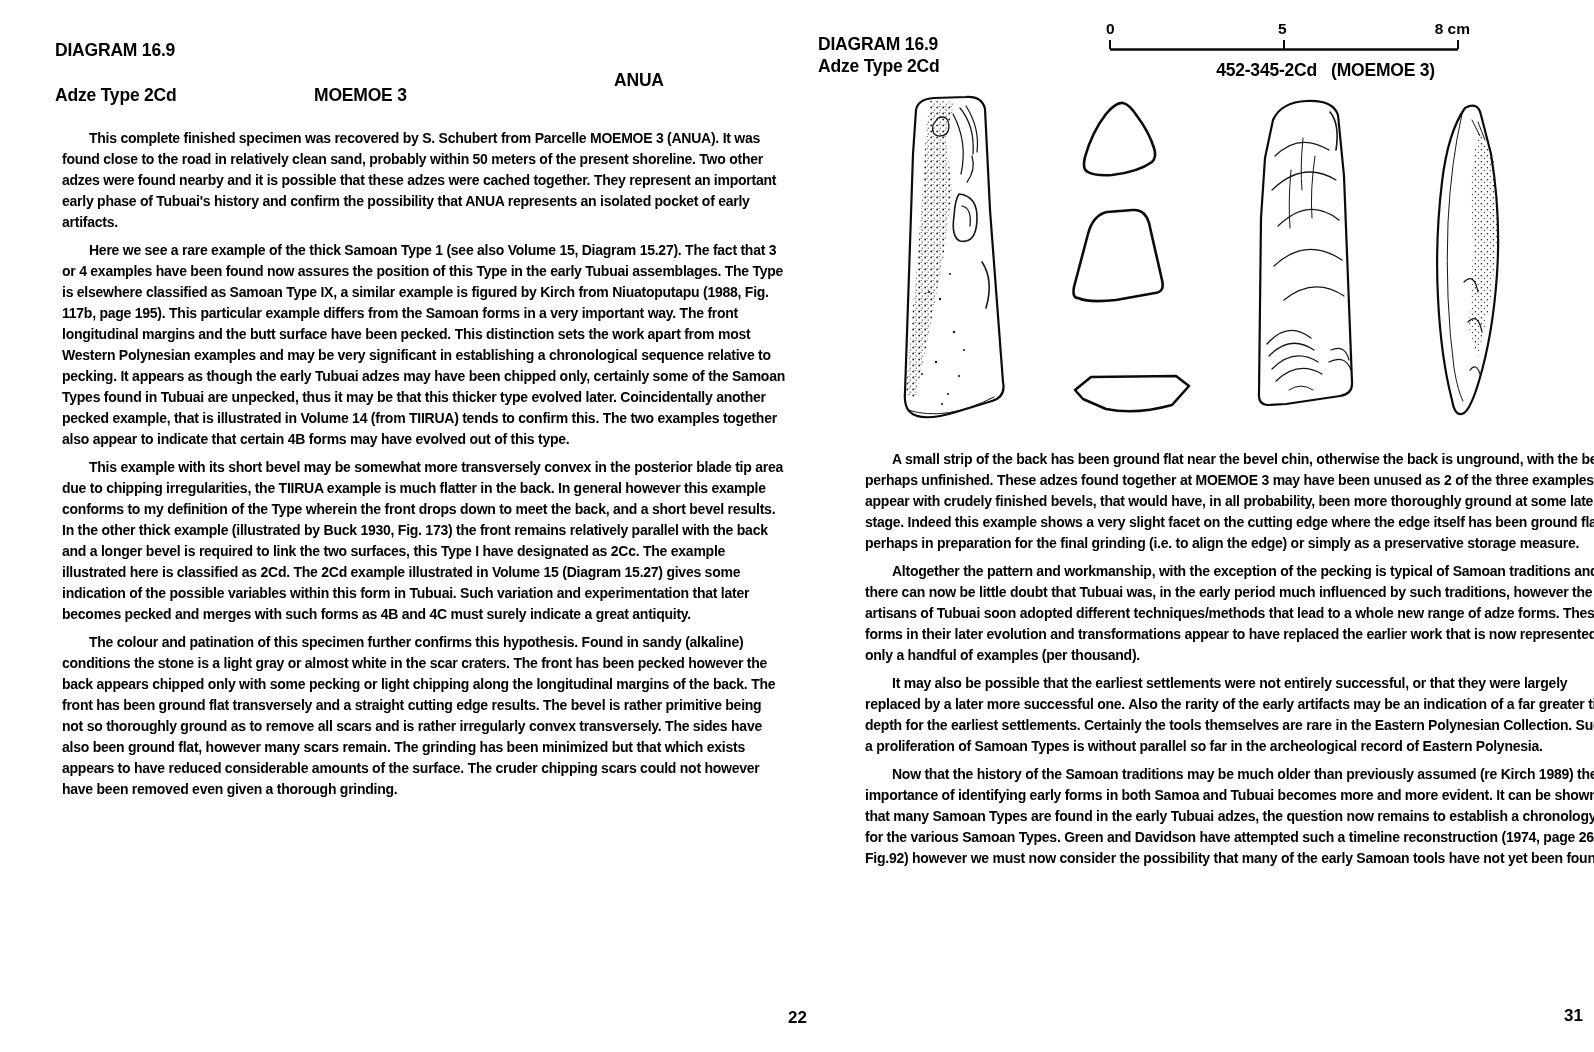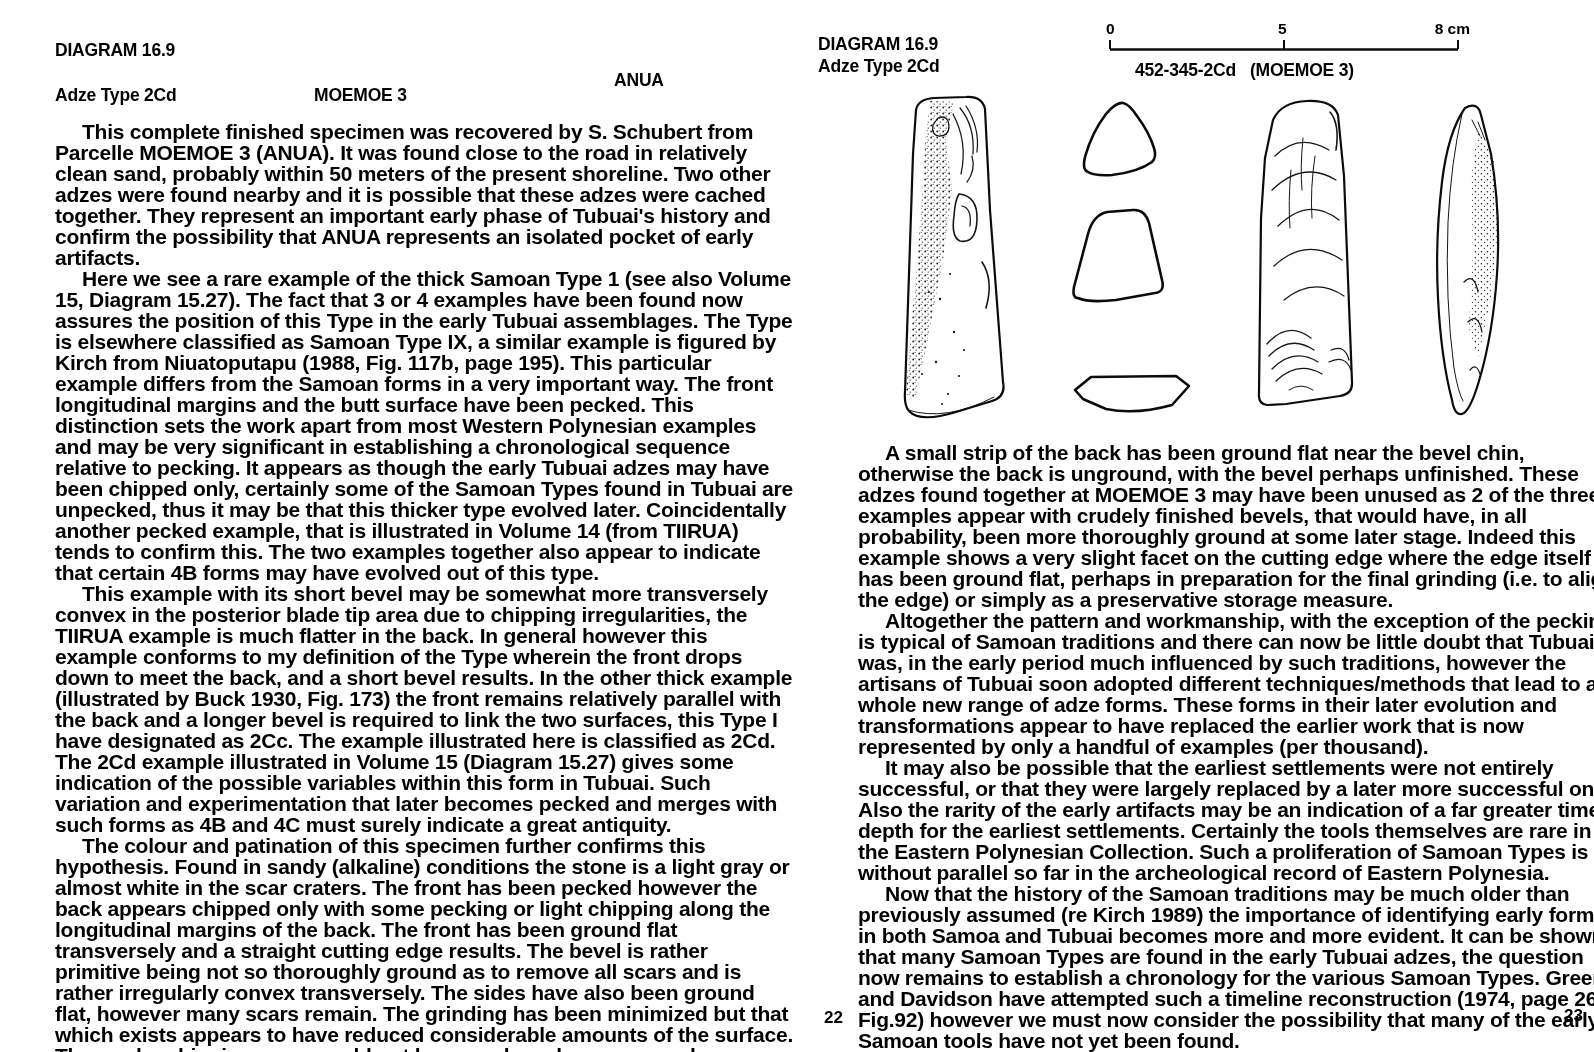--- a/index.html
+++ b/index.html
@@ -8,33 +8,33 @@
     width:1594px;height:1052px;
     background:#ffffff;
     font-family:"Liberation Sans",sans-serif;
     font-weight:bold;
     color:#000;
     overflow:hidden;
   }
   .abs{position:absolute;}
   .hlabel{font-size:17.5px;letter-spacing:-0.2px;white-space:nowrap;}
   .body-text p{
-    margin:0;
-    font-size:21px;
+    margin:7px;
+    font-size:14px;
     line-height:21px;
     letter-spacing:-0.25px;
     text-indent:27px;
     text-align:left;
   }
   .page-number{font-size:17px;}
   .caption{
     font-size:17.5px;
     letter-spacing:-0.2px;
     white-space:pre;
-    text-align:left;
+    text-align:right;
   }
   .scale-label{font-size:15.5px;position:absolute;top:0;white-space:nowrap;}
   svg{display:block;}
   .outline{fill:#fff;stroke:#0b0b0b;stroke-width:2.2;stroke-linejoin:round;}
   .outline-thick{fill:#fff;stroke:#0b0b0b;stroke-width:2.6;stroke-linejoin:round;}
   .scar{fill:none;stroke:#151515;stroke-width:1.25;stroke-linecap:round;}
   .scar2{fill:none;stroke:#151515;stroke-width:1.6;stroke-linecap:round;}
   .thin{fill:none;stroke:#151515;stroke-width:1;stroke-linecap:round;}
 </style>
 </head>
@@ -51,21 +51,21 @@
       <span class="abs hlabel" style="left:614px;top:70px;">ANUA</span>
     </div>
 
     <div class="abs body-text" style="left:55px;top:121px;width:738px;">
       <p>This complete finished specimen was recovered by S. Schubert from Parcelle MOEMOE 3 (ANUA). It was found close to the road in relatively clean sand, probably within 50 meters of the present shoreline. Two other adzes were found nearby and it is possible that these adzes were cached together. They represent an important early phase of Tubuai's history and confirm the possibility that ANUA represents an isolated pocket of early artifacts.</p>
       <p>Here we see a rare example of the thick Samoan Type 1 (see also Volume 15, Diagram 15.27). The fact that 3 or 4 examples have been found now assures the position of this Type in the early Tubuai assemblages. The Type is elsewhere classified as Samoan Type IX, a similar example is figured by Kirch from Niuatoputapu (1988, Fig. 117b, page 195). This particular example differs from the Samoan forms in a very important way. The front longitudinal margins and the butt surface have been pecked. This distinction sets the work apart from most Western Polynesian examples and may be very significant in establishing a chronological sequence relative to pecking. It appears as though the early Tubuai adzes may have been chipped only, certainly some of the Samoan Types found in Tubuai are unpecked, thus it may be that this thicker type evolved later. Coincidentally another pecked example, that is illustrated in Volume 14 (from TIIRUA) tends to confirm this. The two examples together also appear to indicate that certain 4B forms may have evolved out of this type.</p>
       <p>This example with its short bevel may be somewhat more transversely convex in the posterior blade tip area due to chipping irregularities, the TIIRUA example is much flatter in the back. In general however this example conforms to my definition of the Type wherein the front drops down to meet the back, and a short bevel results. In the other thick example (illustrated by Buck 1930, Fig. 173) the front remains relatively parallel with the back and a longer bevel is required to link the two surfaces, this Type I have designated as 2Cc. The example illustrated here is classified as 2Cd. The 2Cd example illustrated in Volume 15 (Diagram 15.27) gives some indication of the possible variables within this form in Tubuai. Such variation and experimentation that later becomes pecked and merges with such forms as 4B and 4C must surely indicate a great antiquity.</p>
       <p>The colour and patination of this specimen further confirms this hypothesis. Found in sandy (alkaline) conditions the stone is a light gray or almost white in the scar craters. The front has been pecked however the back appears chipped only with some pecking or light chipping along the longitudinal margins of the back. The front has been ground flat transversely and a straight cutting edge results. The bevel is rather primitive being not so thoroughly ground as to remove all scars and is rather irregularly convex transversely. The sides have also been ground flat, however many scars remain. The grinding has been minimized but that which exists appears to have reduced considerable amounts of the surface. The cruder chipping scars could not however have been removed even given a thorough grinding.</p>
     </div>
 
-    <div class="abs page-number" style="left:824px;top:1008px;">22</div>
+    <div class="abs page-number" style="left:788px;top:1008px;">22</div>
   </section>
 
   <section>
     <div class="abs" style="left:818px;top:33px;line-height:22px;">
       <div class="hlabel">DIAGRAM 16.9</div>
       <div class="hlabel">Adze Type 2Cd</div>
     </div>
 
     <div class="abs" style="left:1104px;top:20px;width:366px;height:34px;">
       <span class="scale-label" style="left:2px;">0</span>
@@ -155,16 +155,16 @@
       <path class="scar" d="M50,270 Q56,262 60,274"></path>
     </svg>
 
     <div class="abs body-text" style="left:858px;top:442px;width:766px;">
       <p>A small strip of the back has been ground flat near the bevel chin, otherwise the back is unground, with the bevel perhaps unfinished. These adzes found together at MOEMOE 3 may have been unused as 2 of the three examples appear with crudely finished bevels, that would have, in all probability, been more thoroughly ground at some later stage. Indeed this example shows a very slight facet on the cutting edge where the edge itself has been ground flat, perhaps in preparation for the final grinding (i.e. to align the edge) or simply as a preservative storage measure.</p>
       <p>Altogether the pattern and workmanship, with the exception of the pecking is typical of Samoan traditions and there can now be little doubt that Tubuai was, in the early period much influenced by such traditions, however the artisans of Tubuai soon adopted different techniques/methods that lead to a whole new range of adze forms. These forms in their later evolution and transformations appear to have replaced the earlier work that is now represented by only a handful of examples (per thousand).</p>
       <p>It may also be possible that the earliest settlements were not entirely successful, or that they were largely replaced by a later more successful one. Also the rarity of the early artifacts may be an indication of a far greater time depth for the earliest settlements. Certainly the tools themselves are rare in the Eastern Polynesian Collection. Such a proliferation of Samoan Types is without parallel so far in the archeological record of Eastern Polynesia.</p>
       <p>Now that the history of the Samoan traditions may be much older than previously assumed (re Kirch 1989) the importance of identifying early forms in both Samoa and Tubuai becomes more and more evident. It can be shown that many Samoan Types are found in the early Tubuai adzes, the question now remains to establish a chronology for the various Samoan Types. Green and Davidson have attempted such a timeline reconstruction (1974, page 265, Fig.92) however we must now consider the possibility that many of the early Samoan tools have not yet been found.</p>
     </div>
 
-    <div class="abs page-number" style="left:1564px;top:1006px;">23</div>
+    <div class="abs page-number" style="left:1564px;top:1006px;">31</div>
   </section>
 
 </div>
 
 </body></html>

